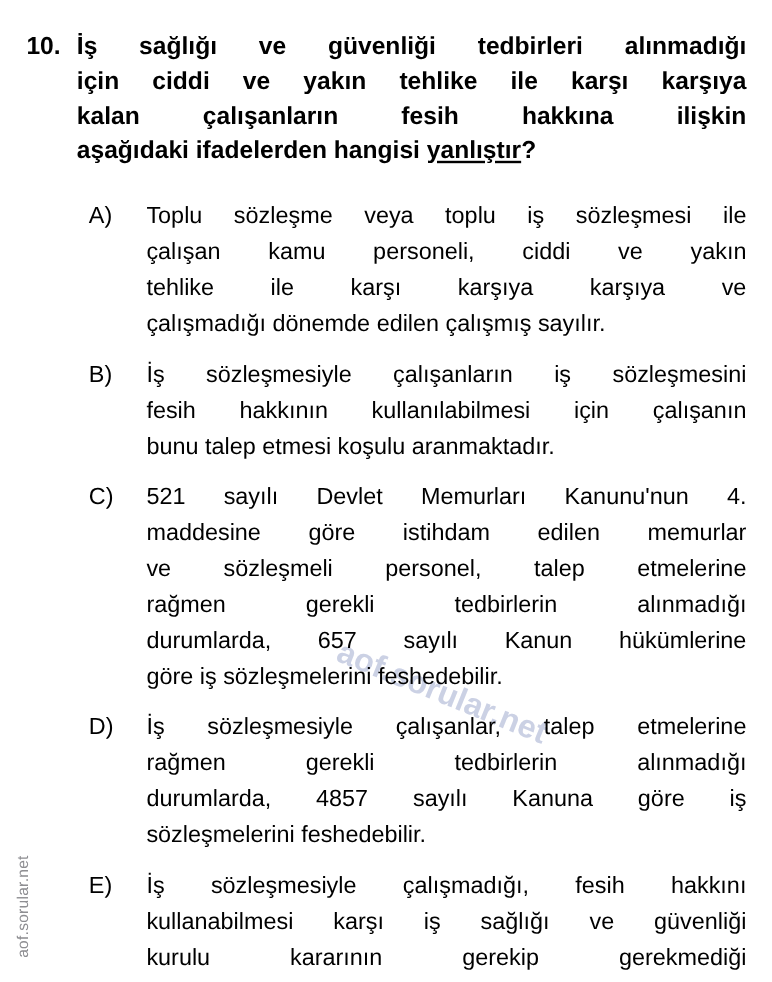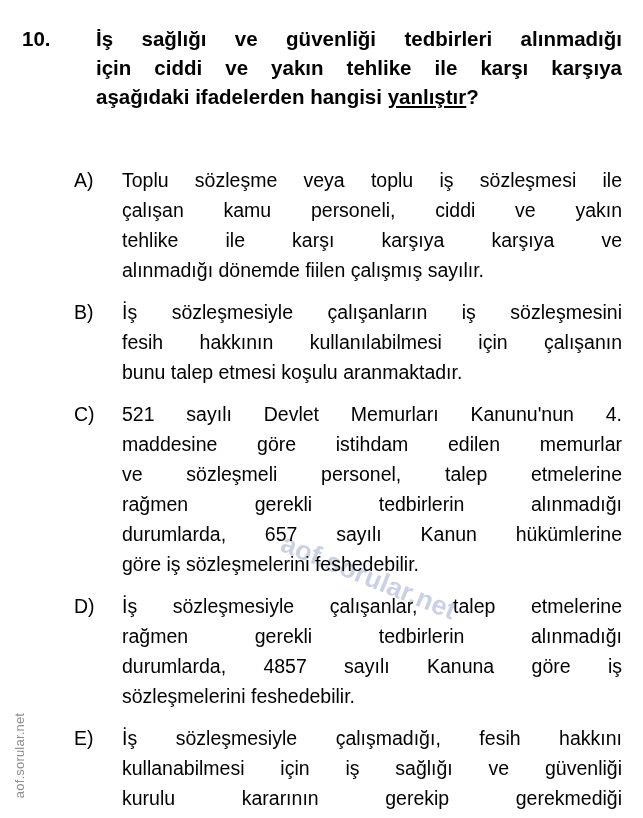--- a/index.html
+++ b/index.html
@@ -60,21 +60,20 @@
   .question {
     position: absolute;
     left: 22px;
     top: 24px;
     width: 600px;
     z-index: 2;
   }
   .question-row {
     display: flex;
     align-items: flex-start;
-    gap: 32px;
   }
   .q-number {
     flex: 0 0 42px;
     font-size: 20.5px;
     font-weight: 700;
     line-height: 29px;
     text-align: left;
     padding-left: 0;
   }
   .q-body {
@@ -145,34 +144,35 @@
   <div class="watermark-diag">aof.sorular.net</div>
 
   <div class="watermark-side">aof.sorular.net</div>
 
   <div class="question">
     <div class="question-row">
       <div class="q-number">10.</div>
       <div class="q-body">
         <span class="q-line">İş sağlığı ve güvenliği tedbirleri alınmadığı</span>
         <span class="q-line">için ciddi ve yakın tehlike ile karşı karşıya</span>
+        <span class="q-line">kalan çalışanların fesih hakkına ilişkin</span>
         <span class="q-line last"><span>aşağıdaki ifadelerden hangisi </span><span class="underline">yanlıştır</span><span>?</span></span>
       </div>
     </div>
   </div>
 
   <div class="options">
 
     <div class="option">
       <div class="opt-letter">A)</div>
       <div class="opt-text">
         <span class="o-line">Toplu sözleşme veya toplu iş sözleşmesi ile</span>
         <span class="o-line">çalışan kamu personeli, ciddi ve yakın</span>
         <span class="o-line">tehlike ile karşı karşıya karşıya ve</span>
-        <span class="o-line last">alınmadığı dönemde fiilen çalışmış sayılır.</span>
+        <span class="o-line last">çalışmadığı dönemde edilen çalışmış sayılır.</span>
       </div>
     </div>
 
     <div class="option">
       <div class="opt-letter">B)</div>
       <div class="opt-text">
         <span class="o-line">İş sözleşmesiyle çalışanların iş sözleşmesini</span>
         <span class="o-line">fesih hakkının kullanılabilmesi için çalışanın</span>
         <span class="o-line last">bunu talep etmesi koşulu aranmaktadır.</span>
       </div>
@@ -197,20 +197,20 @@
         <span class="o-line">rağmen gerekli tedbirlerin alınmadığı</span>
         <span class="o-line">durumlarda, 4857 sayılı Kanuna göre iş</span>
         <span class="o-line last">sözleşmelerini feshedebilir.</span>
       </div>
     </div>
 
     <div class="option">
       <div class="opt-letter">E)</div>
       <div class="opt-text">
         <span class="o-line">İş sözleşmesiyle çalışmadığı, fesih hakkını</span>
-        <span class="o-line">kullanabilmesi için iş sağlığı ve güvenliği</span>
+        <span class="o-line">kullanabilmesi karşı iş sağlığı ve güvenliği</span>
         <span class="o-line">kurulu kararının gerekip gerekmediği</span>
         <span class="o-line last">konusunda bir açıklık bulunmamaktadır.</span>
       </div>
     </div>
 
   </div>
 </div>
 
 </body></html>

